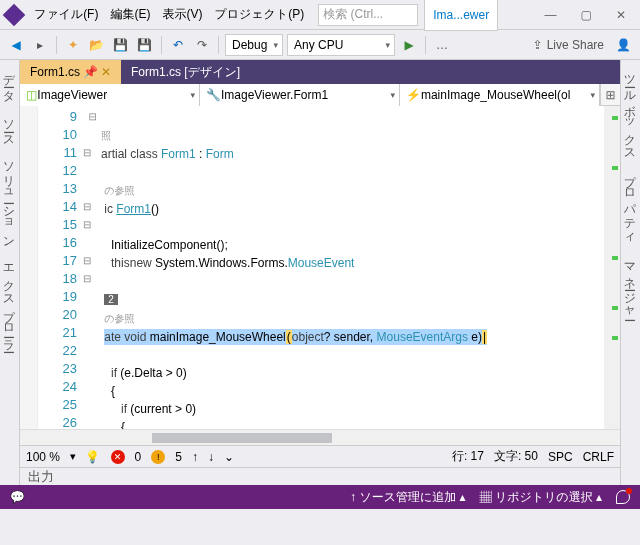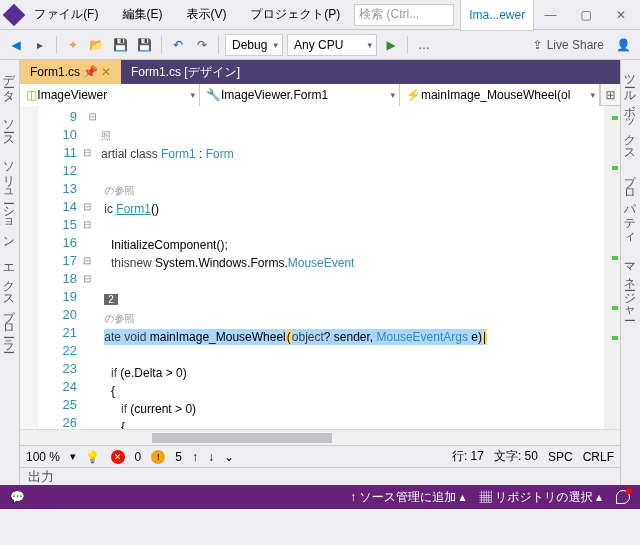--- a/index.html
+++ b/index.html
@@ -1,19 +1,19 @@
 <!DOCTYPE html>
 <html><head>
 <meta charset="utf-8">
 <style>
 *{box-sizing:border-box;margin:0;padding:0;font-family:"Meiryo UI","Segoe UI",sans-serif;font-size:12px}
 body{width:640px;height:545px;background:#eeeef2;overflow:hidden;position:relative}
 .titlebar{height:30px;background:#eeeef2;display:flex;align-items:center;padding:0 6px;border-bottom:1px solid #ccc}
 .vs-logo{width:16px;height:16px;background:#5c2d91;display:inline-block;margin-right:6px;transform:rotate(45deg)}
-.menu{display:flex;gap:12px}
+.menu{display:flex;gap:0}
 .menu span{padding:3px 6px;cursor:default}
 .search{margin-left:8px;width:100px;height:22px;border:1px solid #ccc;background:#fff;padding:0 4px;color:#999;display:flex;align-items:center}
 .title-chip{margin-left:6px;height:32px;background:#fff;border:1px solid #ccc;padding:0 8px;display:flex;align-items:center;color:#007acc}
 .spacer{flex:1}
 .winbtns{display:flex;gap:8px;color:#666}
 .winbtns span{padding:4px 8px}
 .toolbar{height:30px;background:#eeeef2;display:flex;align-items:center;padding:0 6px;gap:4px;border-bottom:1px solid #ccc}
 .tb-btn{width:20px;height:20px;display:flex;align-items:center;justify-content:center;color:#555}
 .tb-sep{width:1px;height:18px;background:#ccc;margin:0 2px}
 .combo{height:22px;border:1px solid #ccc;background:#fff;padding:0 18px 0 6px;display:flex;align-items:center;position:relative}
@@ -81,21 +81,21 @@
  <span class="tb-sep"></span>
  <span class="tb-btn" style="color:#e8a33d">✦</span>
  <span class="tb-btn" style="color:#e8a33d">📂</span>
  <span class="tb-btn" style="color:#005fb8">💾</span>
  <span class="tb-btn" style="color:#005fb8">💾</span>
  <span class="tb-sep"></span>
  <span class="tb-btn" style="color:#005fb8">↶</span>
  <span class="tb-btn">↷</span>
  <span class="tb-sep"></span>
  <div class="combo" style="width:58px">Debug</div>
- <div class="combo" style="width:90px">Any CPU</div>
+ <div class="combo" style="width:108px">Any CPU</div>
  <span class="tb-btn" style="color:#388a34">▶</span>
  <span class="tb-sep"></span>
  <span class="tb-btn">…</span>
  <div class="live">
    <span>⇪</span>
    <span>Live Share</span>
  </div>
  <span class="tb-btn">👤</span>
 </div>
 

